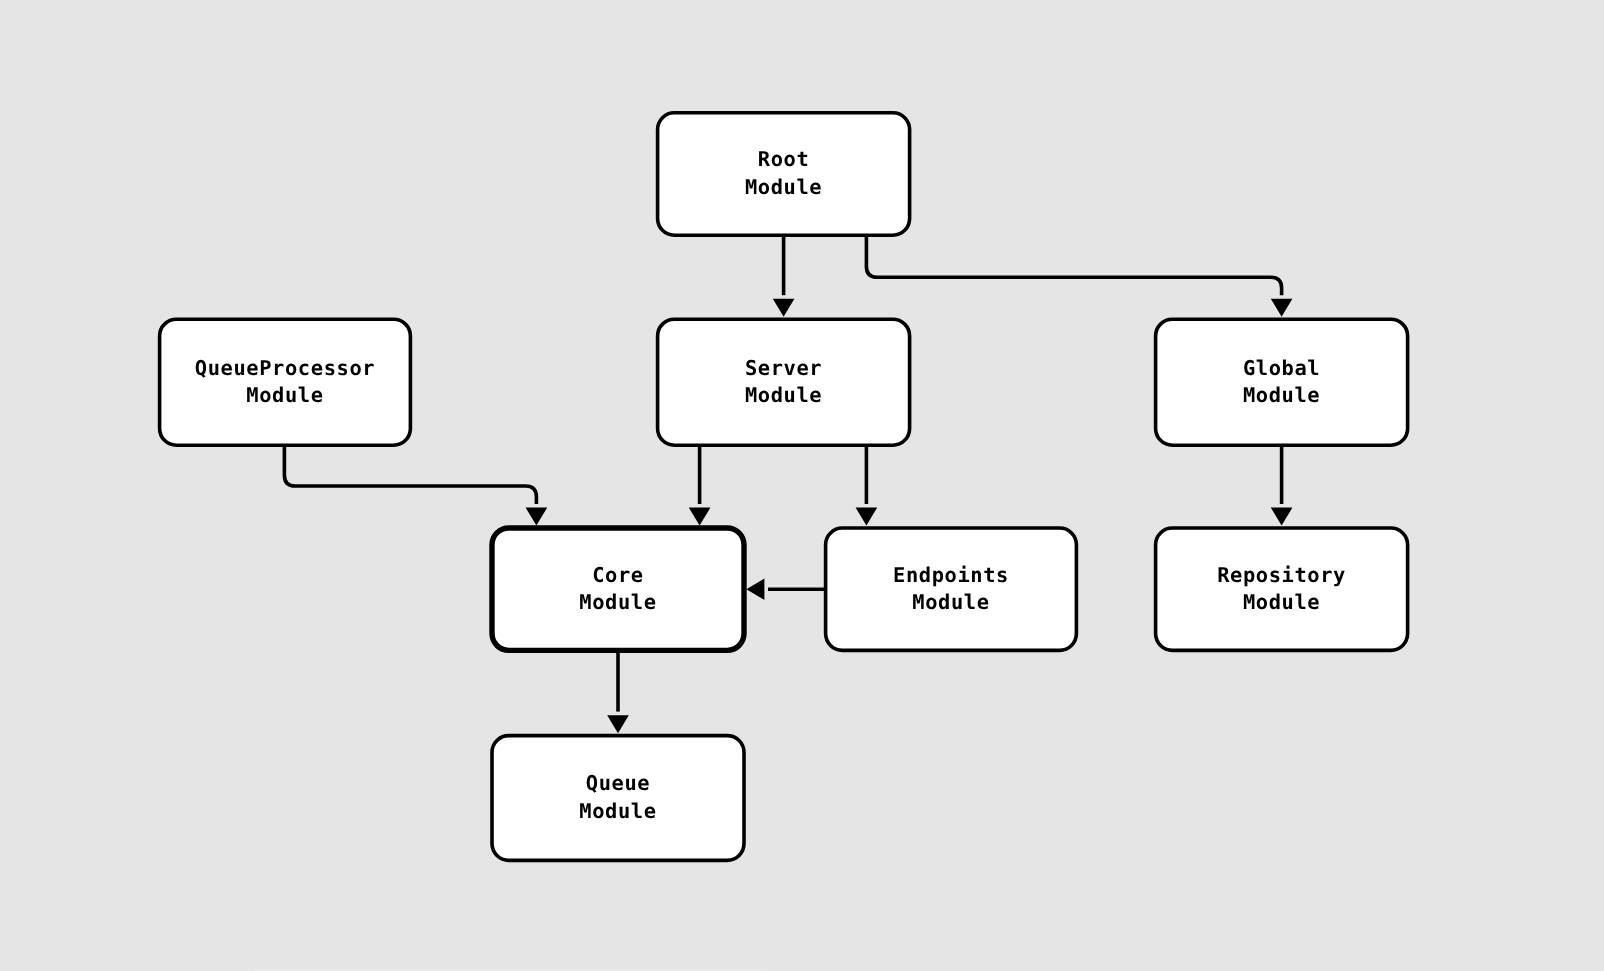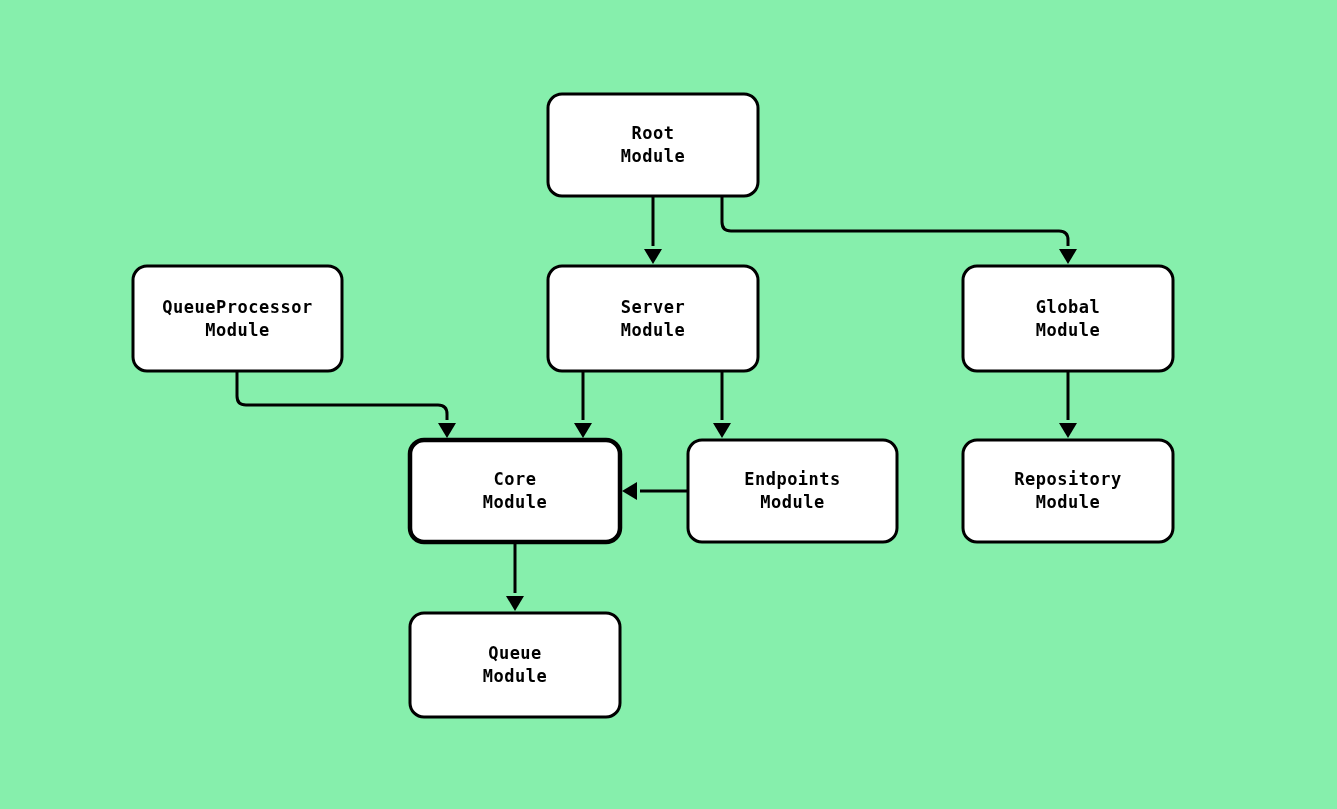--- a/index.html
+++ b/index.html
@@ -11,21 +11,21 @@
   body {
     width: 1337px;
     height: 809px;
     overflow: hidden;
     font-family: "DejaVu Sans Mono", monospace;
   }
   #diagram-root {
     position: relative;
     width: 1337px;
     height: 809px;
-    background: #86efac;
+    background: #e5e5e5;
   }
   svg#diagram-canvas {
     position: absolute;
     top: 0;
     left: 0;
     width: 1337px;
     height: 809px;
     display: block;
   }
   .node-box {

